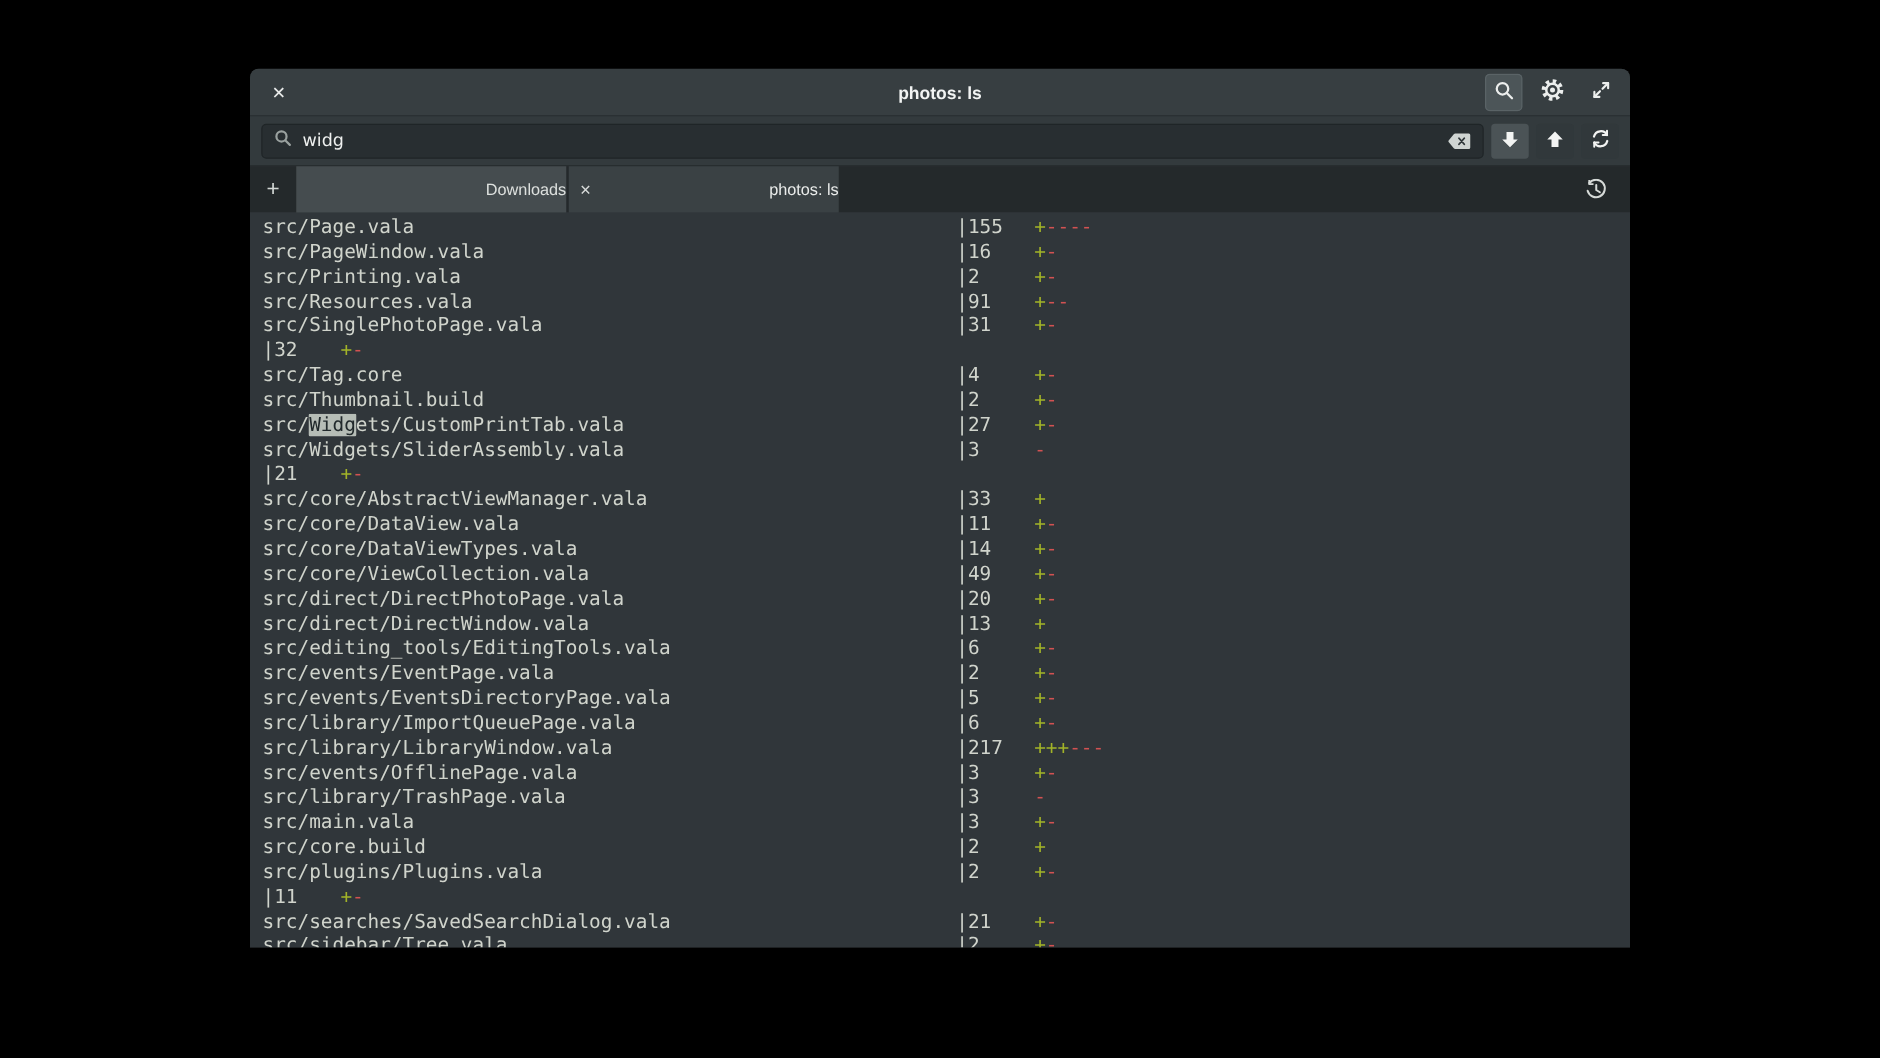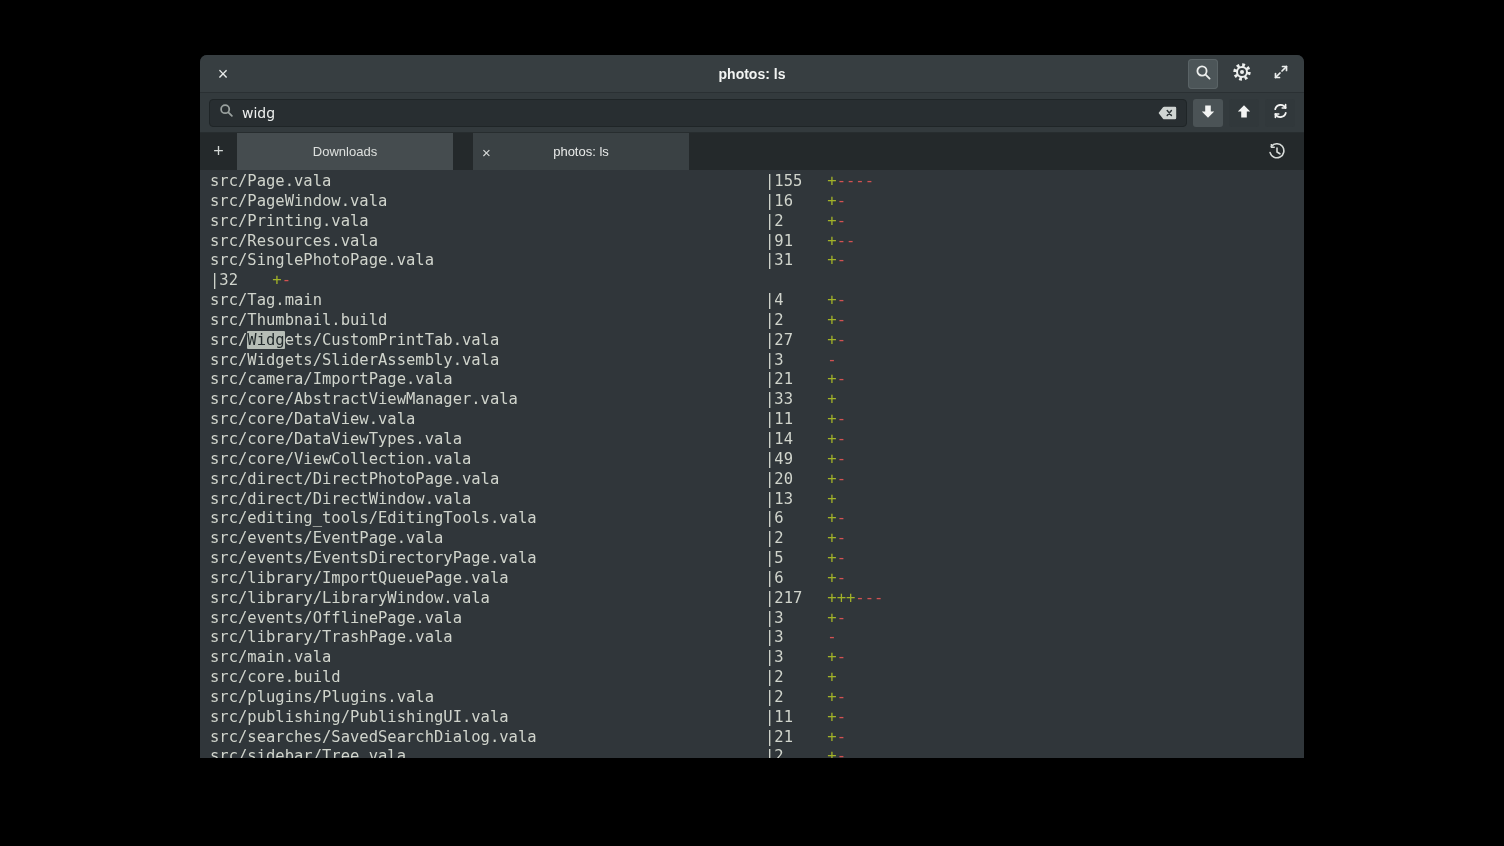--- a/index.html
+++ b/index.html
@@ -59,22 +59,22 @@
   
   .tabbar {
     height:37px; flex:none; background:#24292b;
     display:flex; align-items:stretch;
   }
   .newtab {
     width:37px; flex:none; background:transparent; border:none;
     color:#d3d7d5; font-size:18px; cursor:pointer;
   }
   .tab {
-    width:216px; flex:none; position:relative; margin-right:20px;
-    display:flex; align-items:center; justify-content:center; cursor:pointer;
+    width:216px; flex:none; position:relative; margin-right:2px;
+    display:flex; align-items:center; justify-content:flex-end; cursor:pointer;
   }
   .tab.inactive { background:#454c4f; }
   .tab.active { background:#3a4144; }
   .tab-label { font-size:13px; color:#dde0de; pointer-events:none; }
   .tab.active .tab-label { color:#e9ebea; }
   .tab-close {
     position:absolute; left:9px; top:50%; transform:translateY(-50%);
     background:none; border:none; color:#d8dbda; font-size:15px; line-height:1; cursor:pointer;
   }
   .tabbar-spacer { flex:1; }
@@ -201,40 +201,40 @@
       </button>
     </div>
 
     <div class="terminal">
         <div class="term-line"><span class="col-file">src/Page.vala</span><span class="col-pipe">|</span><span class="col-count">155</span><span class="col-sym"><span class="plus">+</span><span class="minus">----</span></span></div>
         <div class="term-line"><span class="col-file">src/PageWindow.vala</span><span class="col-pipe">|</span><span class="col-count">16</span><span class="col-sym"><span class="plus">+</span><span class="minus">-</span></span></div>
         <div class="term-line"><span class="col-file">src/Printing.vala</span><span class="col-pipe">|</span><span class="col-count">2</span><span class="col-sym"><span class="plus">+</span><span class="minus">-</span></span></div>
         <div class="term-line"><span class="col-file">src/Resources.vala</span><span class="col-pipe">|</span><span class="col-count">91</span><span class="col-sym"><span class="plus">+</span><span class="minus">--</span></span></div>
         <div class="term-line"><span class="col-file">src/SinglePhotoPage.vala</span><span class="col-pipe">|</span><span class="col-count">31</span><span class="col-sym"><span class="plus">+</span><span class="minus">-</span></span></div>
         <div class="term-line"><span class="col-pipe">|</span><span class="col-count">32</span><span class="col-sym"><span class="plus">+</span><span class="minus">-</span></span></div>
-        <div class="term-line"><span class="col-file">src/Tag.main</span><span class="col-pipe">|</span><span class="col-count">4</span><span class="col-sym"><span class="plus">+</span><span class="minus">-</span></span></div>
+        <div class="term-line"><span class="col-file">src/Tag.core</span><span class="col-pipe">|</span><span class="col-count">4</span><span class="col-sym"><span class="plus">+</span><span class="minus">-</span></span></div>
         <div class="term-line"><span class="col-file">src/Thumbnail.build</span><span class="col-pipe">|</span><span class="col-count">2</span><span class="col-sym"><span class="plus">+</span><span class="minus">-</span></span></div>
         <div class="term-line"><span class="col-file">src/<span class="match">Widg</span>ets/CustomPrintTab.vala</span><span class="col-pipe">|</span><span class="col-count">27</span><span class="col-sym"><span class="plus">+</span><span class="minus">-</span></span></div>
         <div class="term-line"><span class="col-file">src/Widgets/SliderAssembly.vala</span><span class="col-pipe">|</span><span class="col-count">3</span><span class="col-sym"><span class="minus">-</span></span></div>
-        <div class="term-line"><span class="col-file">src/camera/ImportPage.vala</span><span class="col-pipe">|</span><span class="col-count">21</span><span class="col-sym"><span class="plus">+</span><span class="minus">-</span></span></div>
+        <div class="term-line"><span class="col-pipe">|</span><span class="col-count">21</span><span class="col-sym"><span class="plus">+</span><span class="minus">-</span></span></div>
         <div class="term-line"><span class="col-file">src/core/AbstractViewManager.vala</span><span class="col-pipe">|</span><span class="col-count">33</span><span class="col-sym"><span class="plus">+</span></span></div>
         <div class="term-line"><span class="col-file">src/core/DataView.vala</span><span class="col-pipe">|</span><span class="col-count">11</span><span class="col-sym"><span class="plus">+</span><span class="minus">-</span></span></div>
         <div class="term-line"><span class="col-file">src/core/DataViewTypes.vala</span><span class="col-pipe">|</span><span class="col-count">14</span><span class="col-sym"><span class="plus">+</span><span class="minus">-</span></span></div>
         <div class="term-line"><span class="col-file">src/core/ViewCollection.vala</span><span class="col-pipe">|</span><span class="col-count">49</span><span class="col-sym"><span class="plus">+</span><span class="minus">-</span></span></div>
         <div class="term-line"><span class="col-file">src/direct/DirectPhotoPage.vala</span><span class="col-pipe">|</span><span class="col-count">20</span><span class="col-sym"><span class="plus">+</span><span class="minus">-</span></span></div>
         <div class="term-line"><span class="col-file">src/direct/DirectWindow.vala</span><span class="col-pipe">|</span><span class="col-count">13</span><span class="col-sym"><span class="plus">+</span></span></div>
         <div class="term-line"><span class="col-file">src/editing_tools/EditingTools.vala</span><span class="col-pipe">|</span><span class="col-count">6</span><span class="col-sym"><span class="plus">+</span><span class="minus">-</span></span></div>
         <div class="term-line"><span class="col-file">src/events/EventPage.vala</span><span class="col-pipe">|</span><span class="col-count">2</span><span class="col-sym"><span class="plus">+</span><span class="minus">-</span></span></div>
         <div class="term-line"><span class="col-file">src/events/EventsDirectoryPage.vala</span><span class="col-pipe">|</span><span class="col-count">5</span><span class="col-sym"><span class="plus">+</span><span class="minus">-</span></span></div>
         <div class="term-line"><span class="col-file">src/library/ImportQueuePage.vala</span><span class="col-pipe">|</span><span class="col-count">6</span><span class="col-sym"><span class="plus">+</span><span class="minus">-</span></span></div>
         <div class="term-line"><span class="col-file">src/library/LibraryWindow.vala</span><span class="col-pipe">|</span><span class="col-count">217</span><span class="col-sym"><span class="plus">+++</span><span class="minus">---</span></span></div>
         <div class="term-line"><span class="col-file">src/events/OfflinePage.vala</span><span class="col-pipe">|</span><span class="col-count">3</span><span class="col-sym"><span class="plus">+</span><span class="minus">-</span></span></div>
         <div class="term-line"><span class="col-file">src/library/TrashPage.vala</span><span class="col-pipe">|</span><span class="col-count">3</span><span class="col-sym"><span class="minus">-</span></span></div>
         <div class="term-line"><span class="col-file">src/main.vala</span><span class="col-pipe">|</span><span class="col-count">3</span><span class="col-sym"><span class="plus">+</span><span class="minus">-</span></span></div>
         <div class="term-line"><span class="col-file">src/core.build</span><span class="col-pipe">|</span><span class="col-count">2</span><span class="col-sym"><span class="plus">+</span></span></div>
         <div class="term-line"><span class="col-file">src/plugins/Plugins.vala</span><span class="col-pipe">|</span><span class="col-count">2</span><span class="col-sym"><span class="plus">+</span><span class="minus">-</span></span></div>
-        <div class="term-line"><span class="col-file">src/publishing/PublishingUI.vala</span><span class="col-pipe">|</span><span class="col-count">11</span><span class="col-sym"><span class="plus">+</span><span class="minus">-</span></span></div>
+        <div class="term-line"><span class="col-pipe">|</span><span class="col-count">11</span><span class="col-sym"><span class="plus">+</span><span class="minus">-</span></span></div>
         <div class="term-line"><span class="col-file">src/searches/SavedSearchDialog.vala</span><span class="col-pipe">|</span><span class="col-count">21</span><span class="col-sym"><span class="plus">+</span><span class="minus">-</span></span></div>
         <div class="term-line"><span class="col-file">src/sidebar/Tree.vala</span><span class="col-pipe">|</span><span class="col-count">2</span><span class="col-sym"><span class="plus">+</span><span class="minus">-</span></span></div>
       </div>
 
   </div>
 </div>
 
 </body></html>

